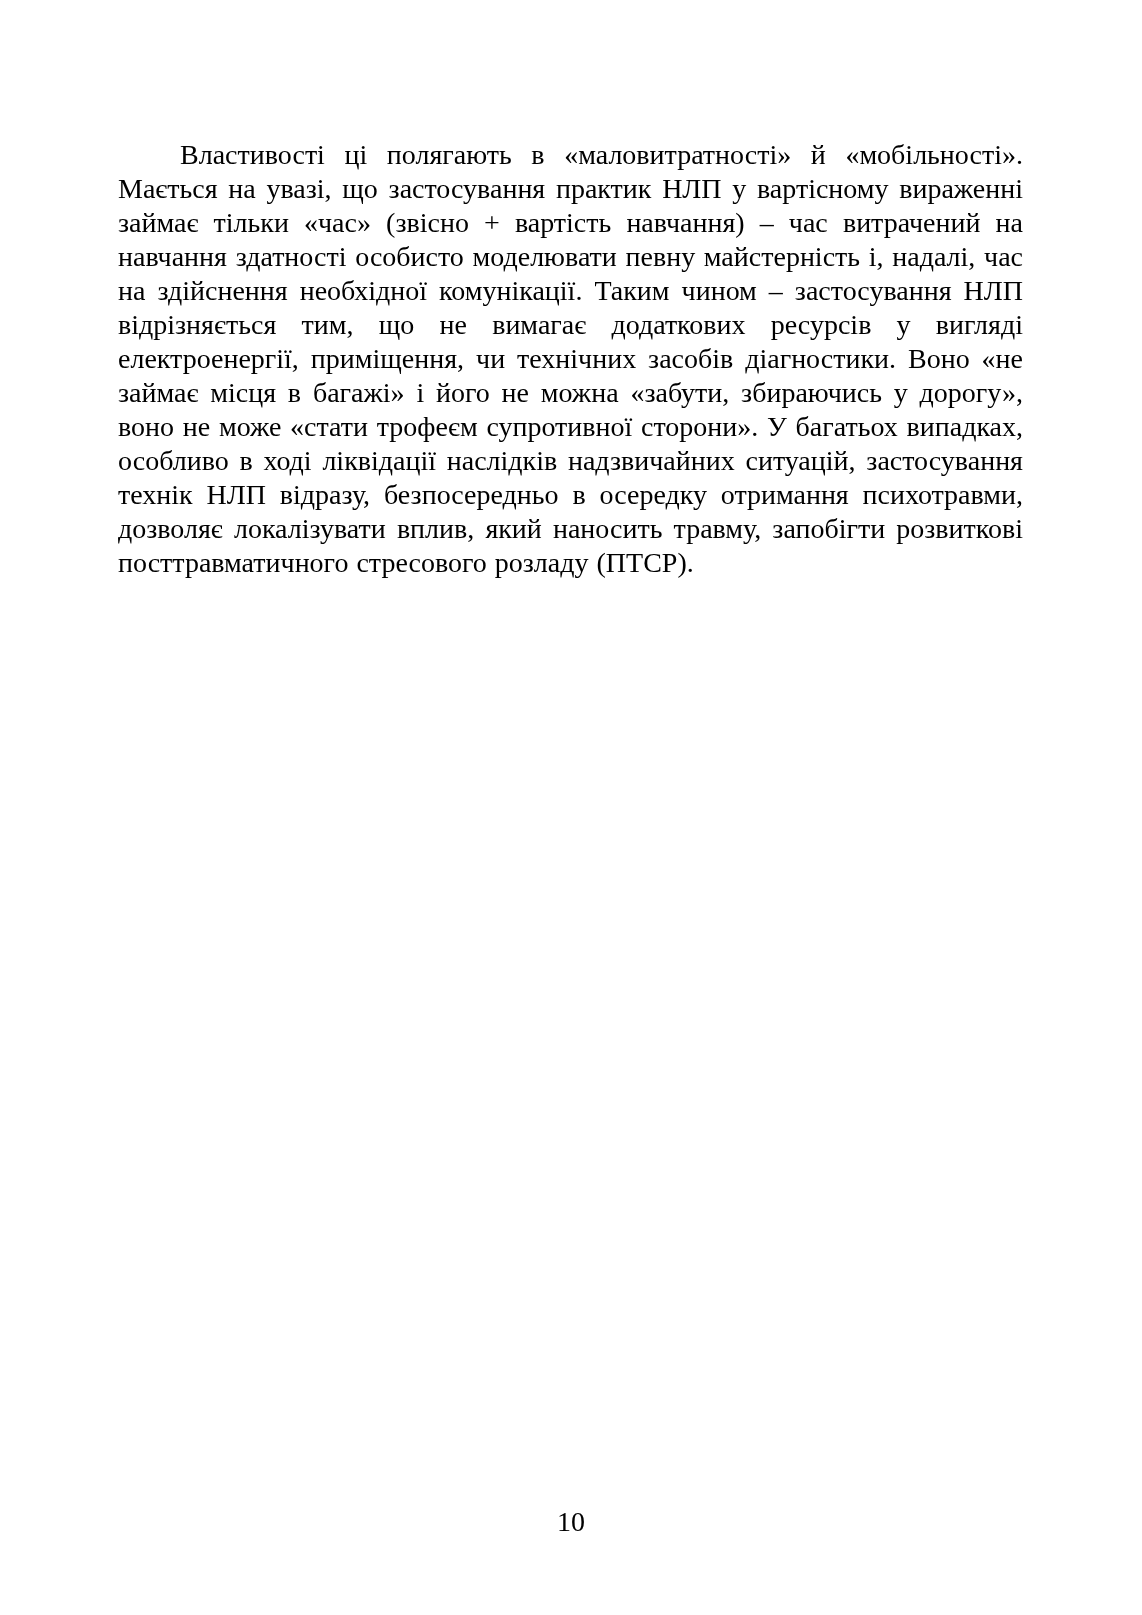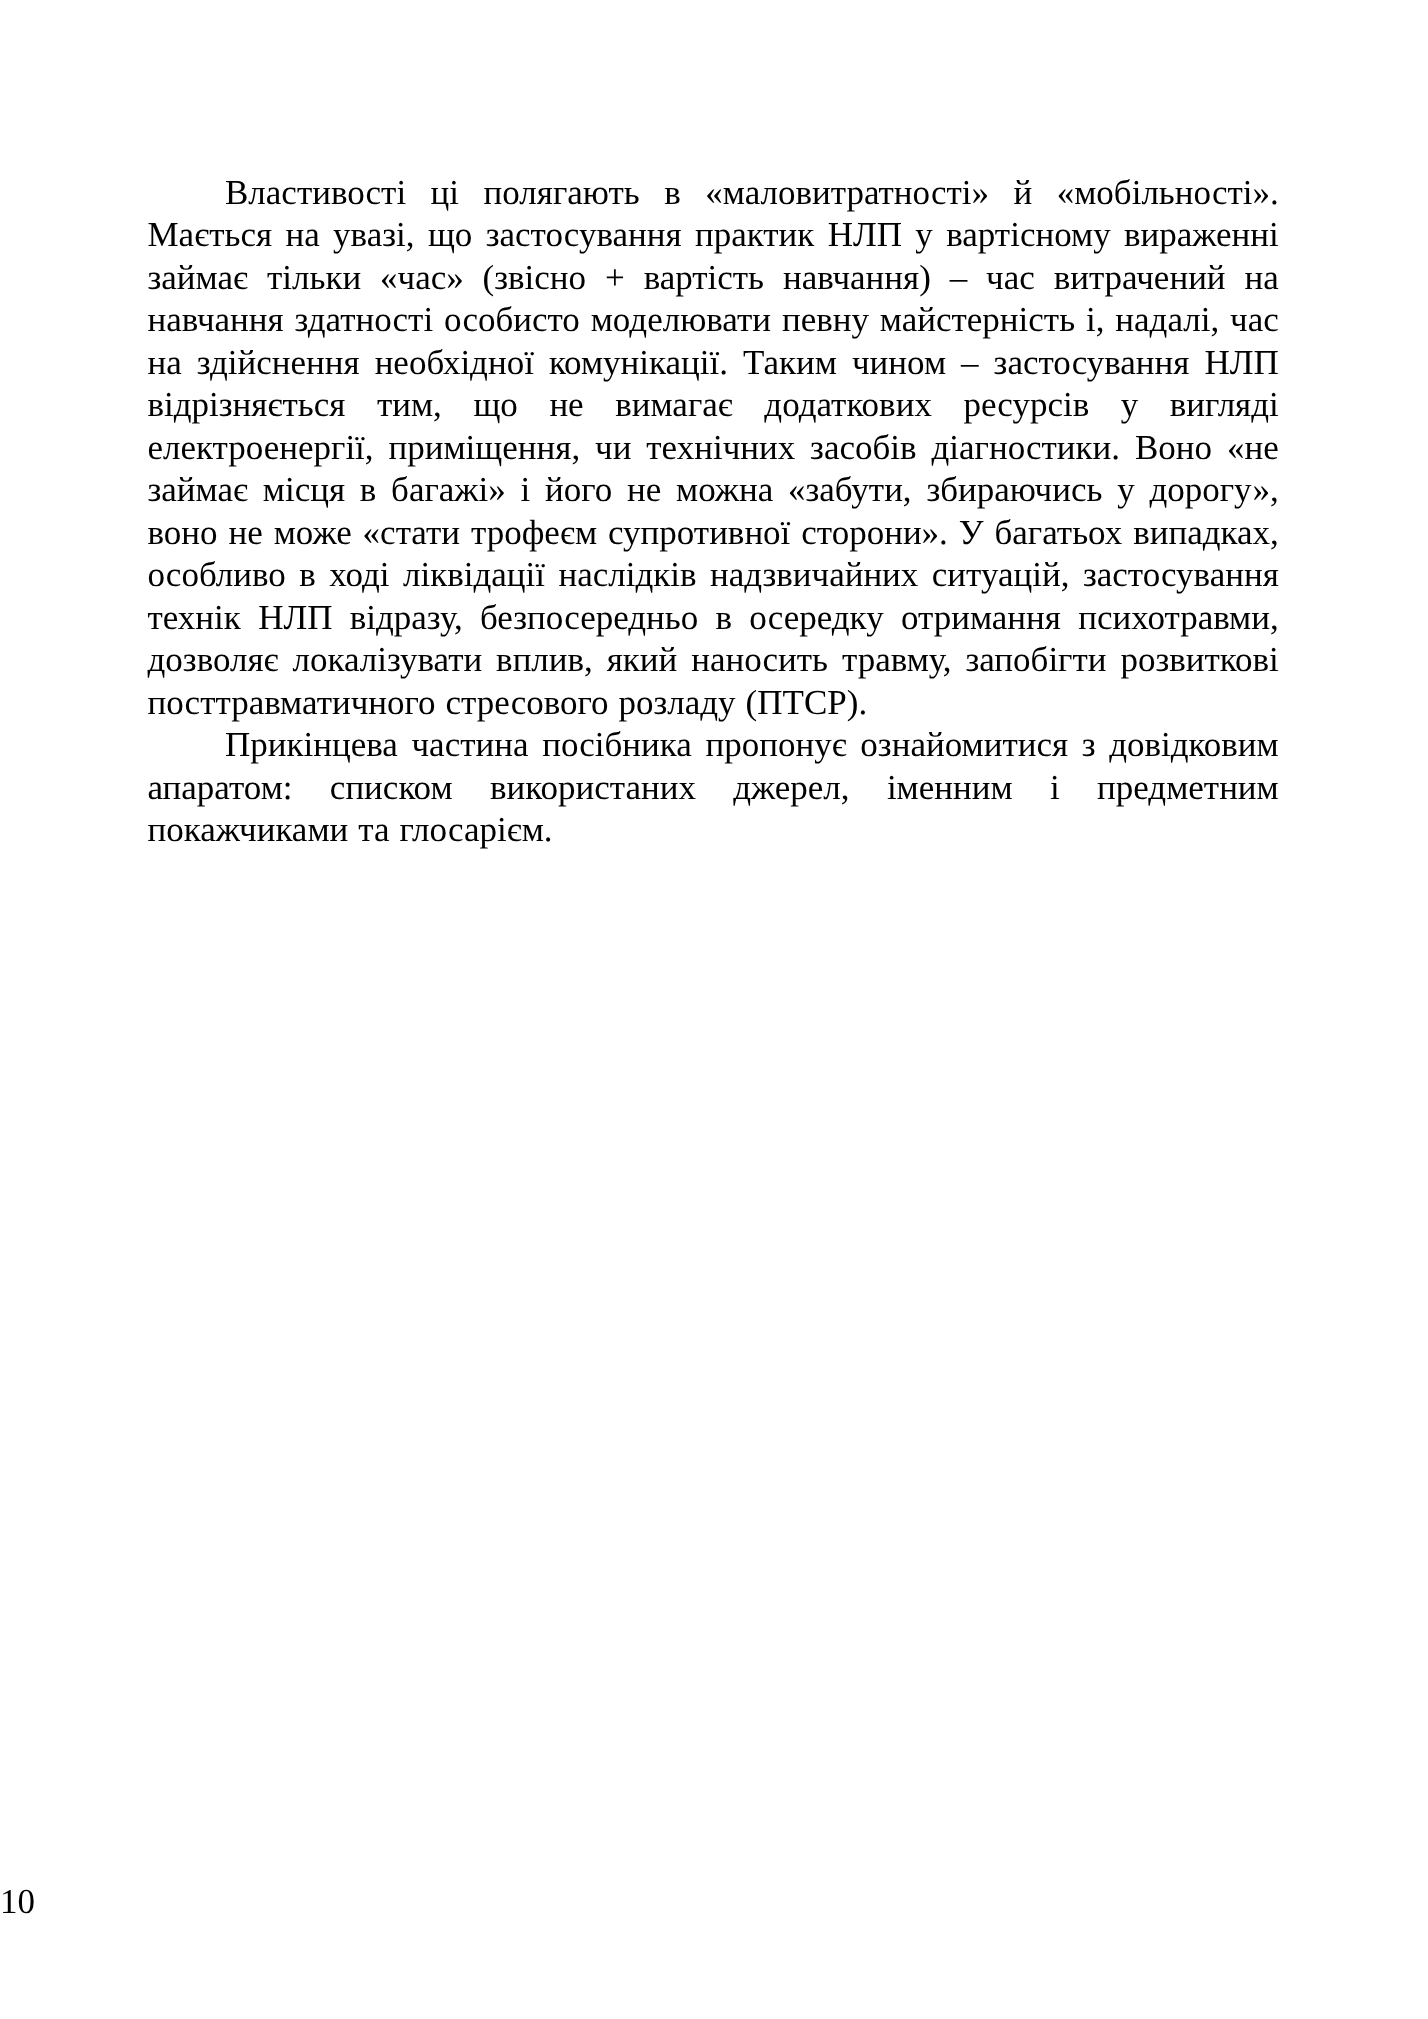--- a/index.html
+++ b/index.html
@@ -30,28 +30,27 @@
       text-indent: 62px;
       text-align: justify;
       text-justify: inter-word;
       word-spacing: 1px;
     }
     .page-number {
       position: absolute;
       top: 1505px;
       left: 0;
       width: 100%;
-      text-align: left;
+      text-align: center;
       font-size: 28px;
       line-height: 34px;
       color: #000000;
     }
   </style>
 </head>
 <body>
 
 <div class="page">
   <div class="text-block">
     <p class="para">Властивості ці полягають в «маловитратності» й «мобільності». Мається на увазі, що застосування практик НЛП у вартісному вираженні займає тільки «час» (звісно + вартість навчання) – час витрачений на навчання здатності особисто моделювати певну майстерність і, надалі, час на здійснення необхідної комунікації. Таким чином – застосування НЛП відрізняється тим, що не вимагає додаткових ресурсів у вигляді електроенергії, приміщення, чи технічних засобів діагностики. Воно «не займає місця в багажі» і його не можна «забути, збираючись у дорогу», воно не може «стати трофеєм супротивної сторони». У багатьох випадках, особливо в ході ліквідації наслідків надзвичайних ситуацій, застосування технік НЛП відразу, безпосередньо в осередку отримання психотравми, дозволяє локалізувати вплив, який наносить травму, запобігти розвиткові посттравматичного стресового розладу (ПТСР).</p>
-    <p class="para">Прикінцева частина посібника пропонує ознайомитися з довідковим апаратом: списком використаних джерел, іменним і предметним покажчиками та глосарієм.</p>
   </div>
   <div class="page-number">10</div>
 </div>
 
 </body></html>

